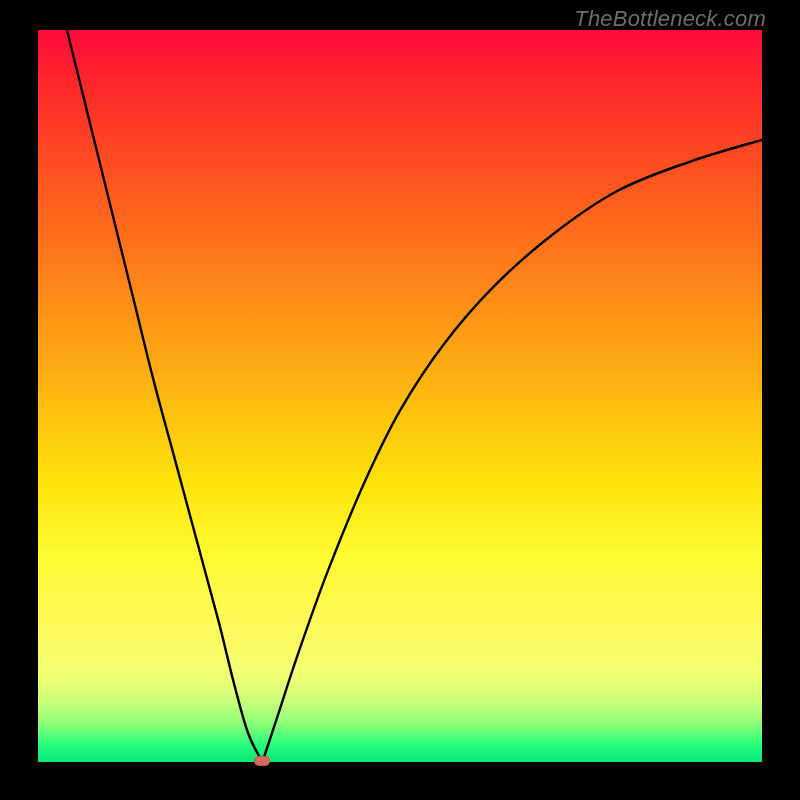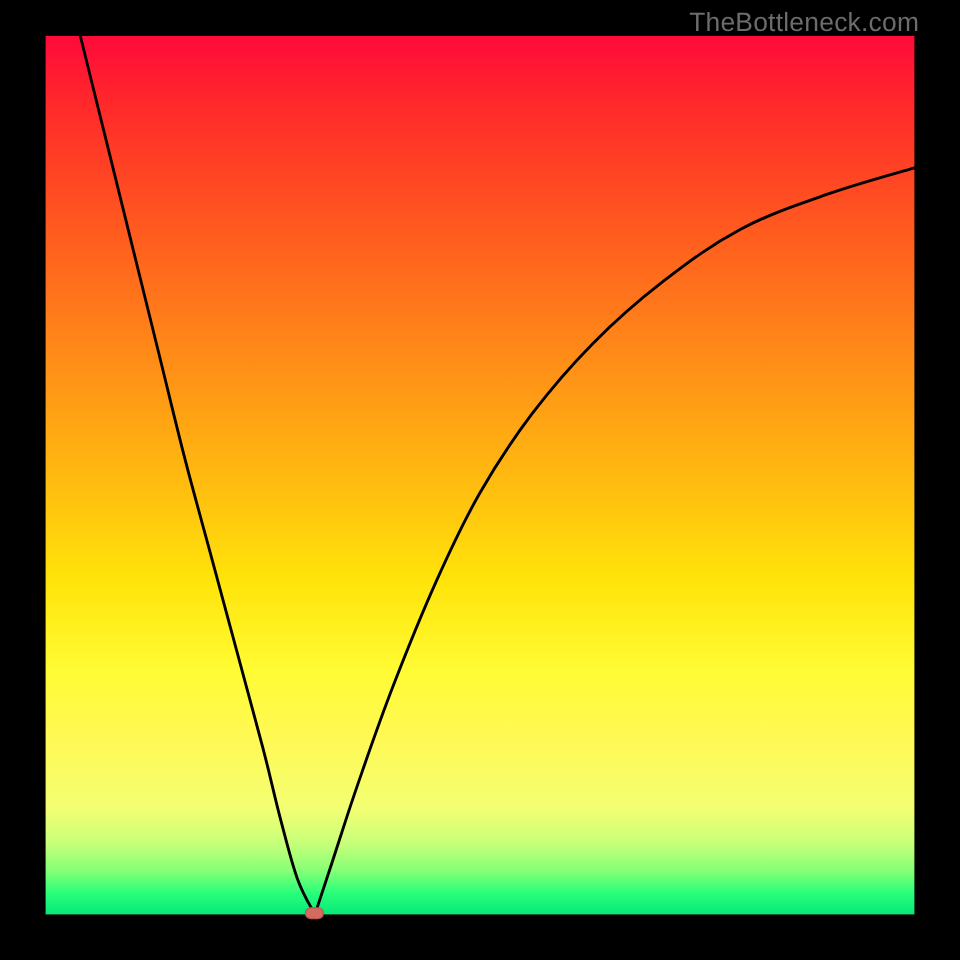--- a/index.html
+++ b/index.html
@@ -45,20 +45,21 @@
   
   .watermark {
     position: absolute;
     top: 6px;
     right: 34px;
     color: #6c6c6c;
     font-size: 22px;
     letter-spacing: 0.2px;
     font-weight: 500;
     user-select: none;
+    font-style: italic;
   }
   
   .marker {
     position: absolute;
     width: 16px;
     height: 10px;
     border-radius: 5px;
     background: #d66a60;
     box-shadow: 0 0 0 1px rgba(0,0,0,0.15) inset;
   }

